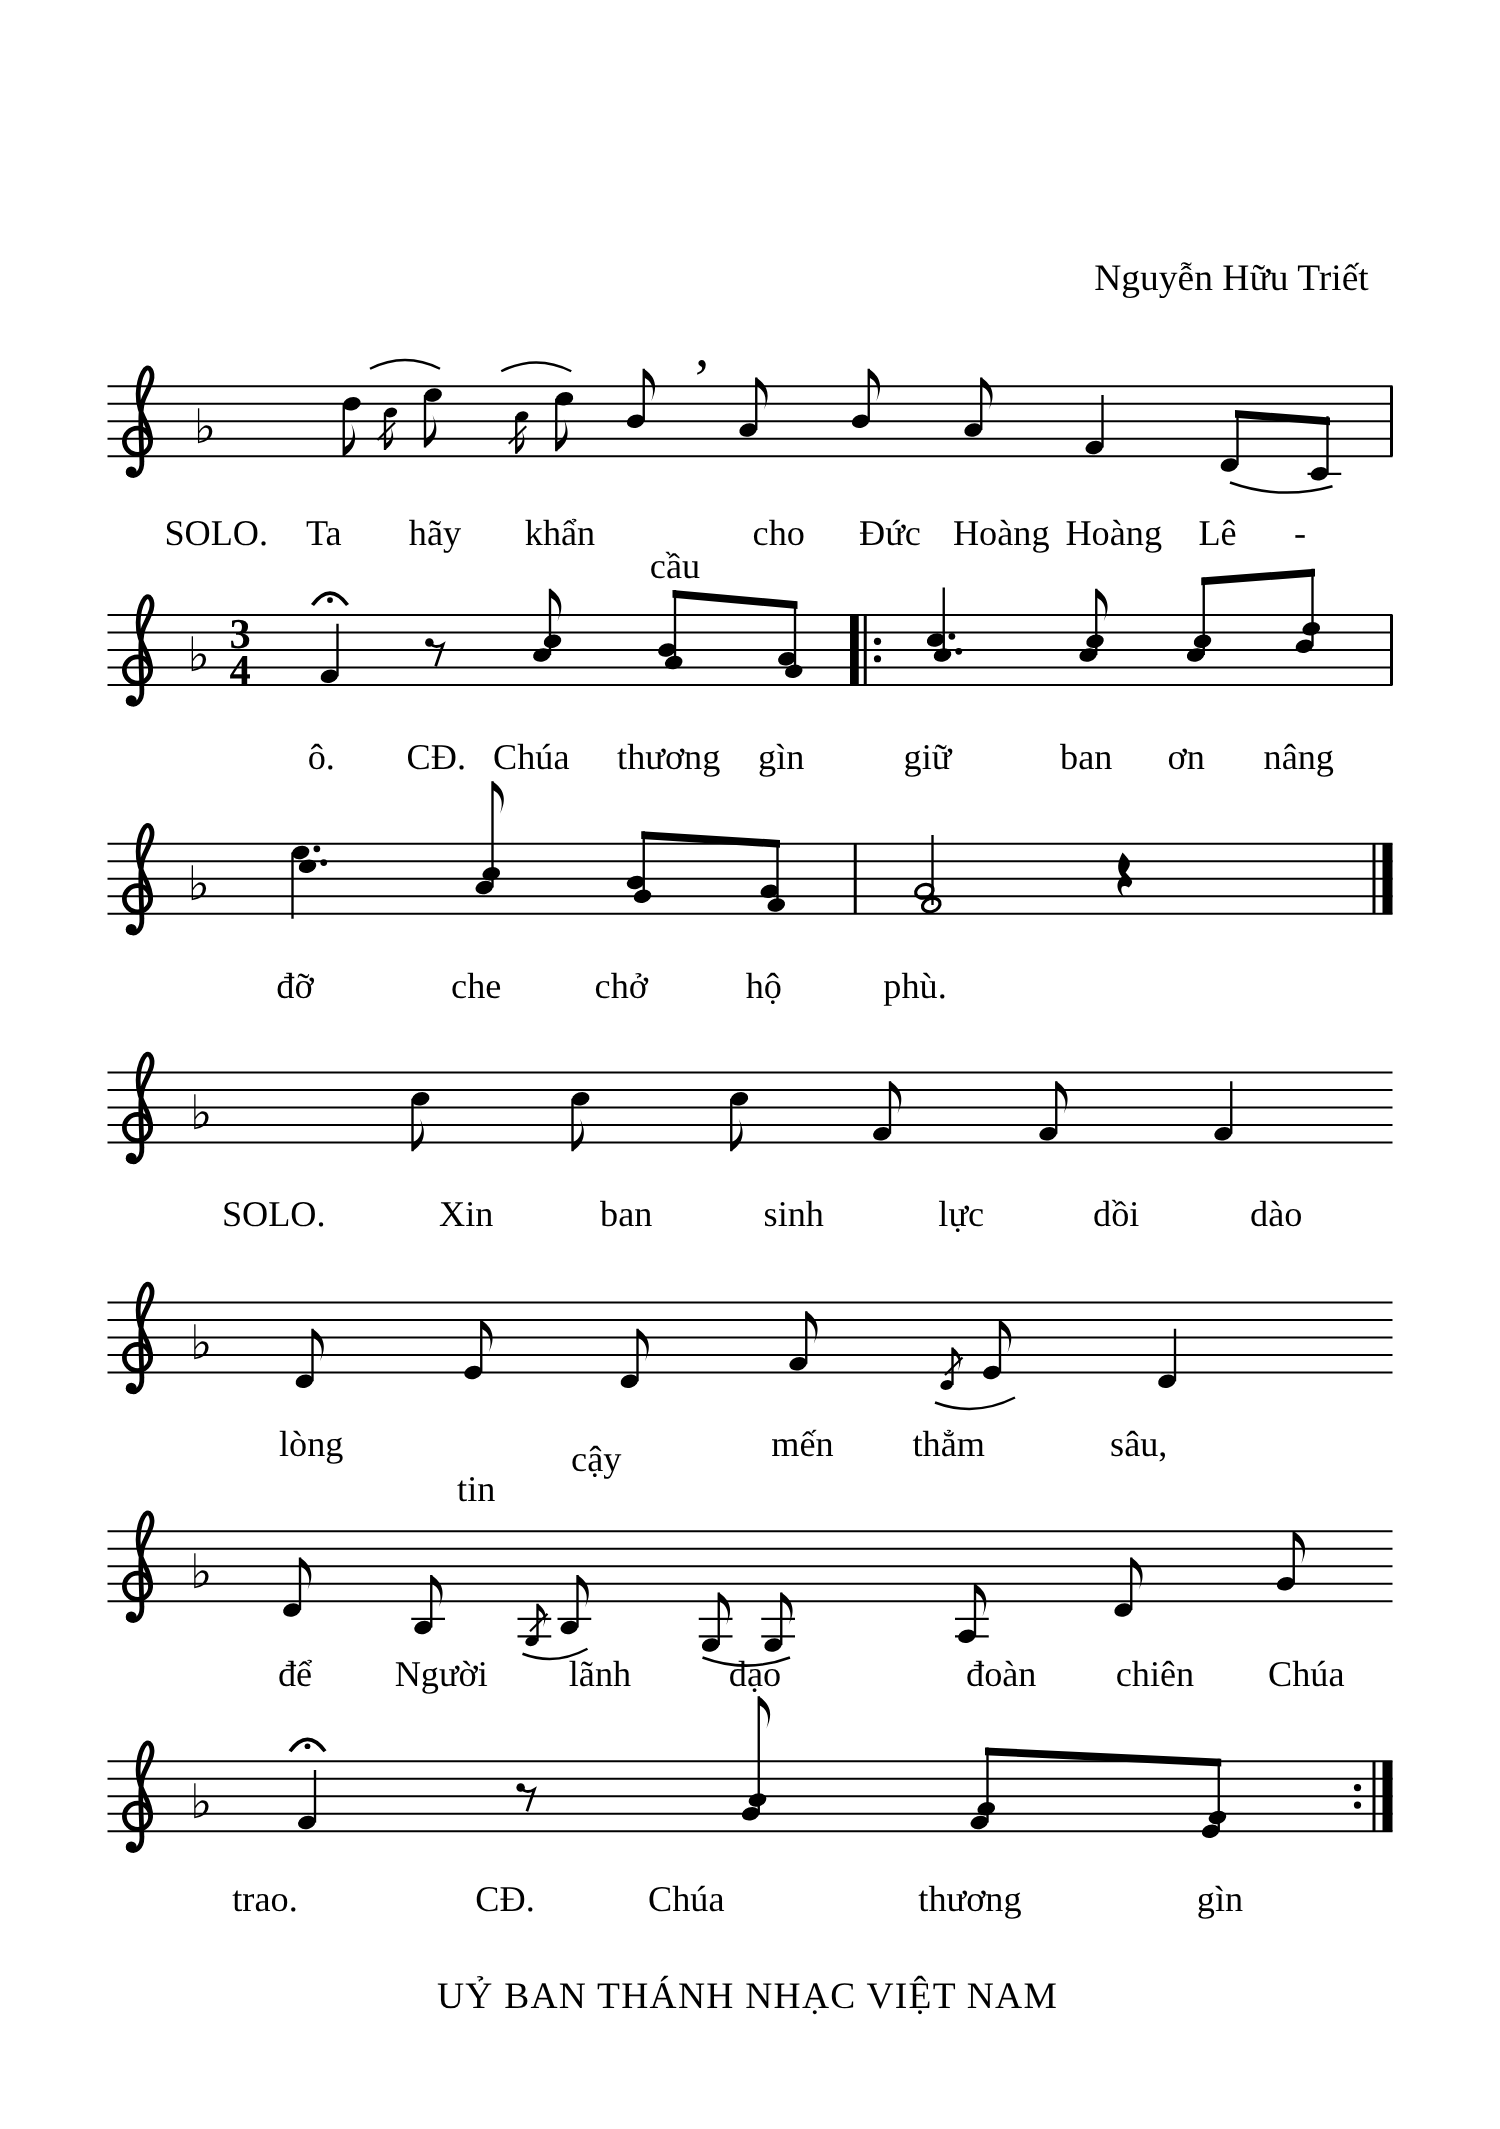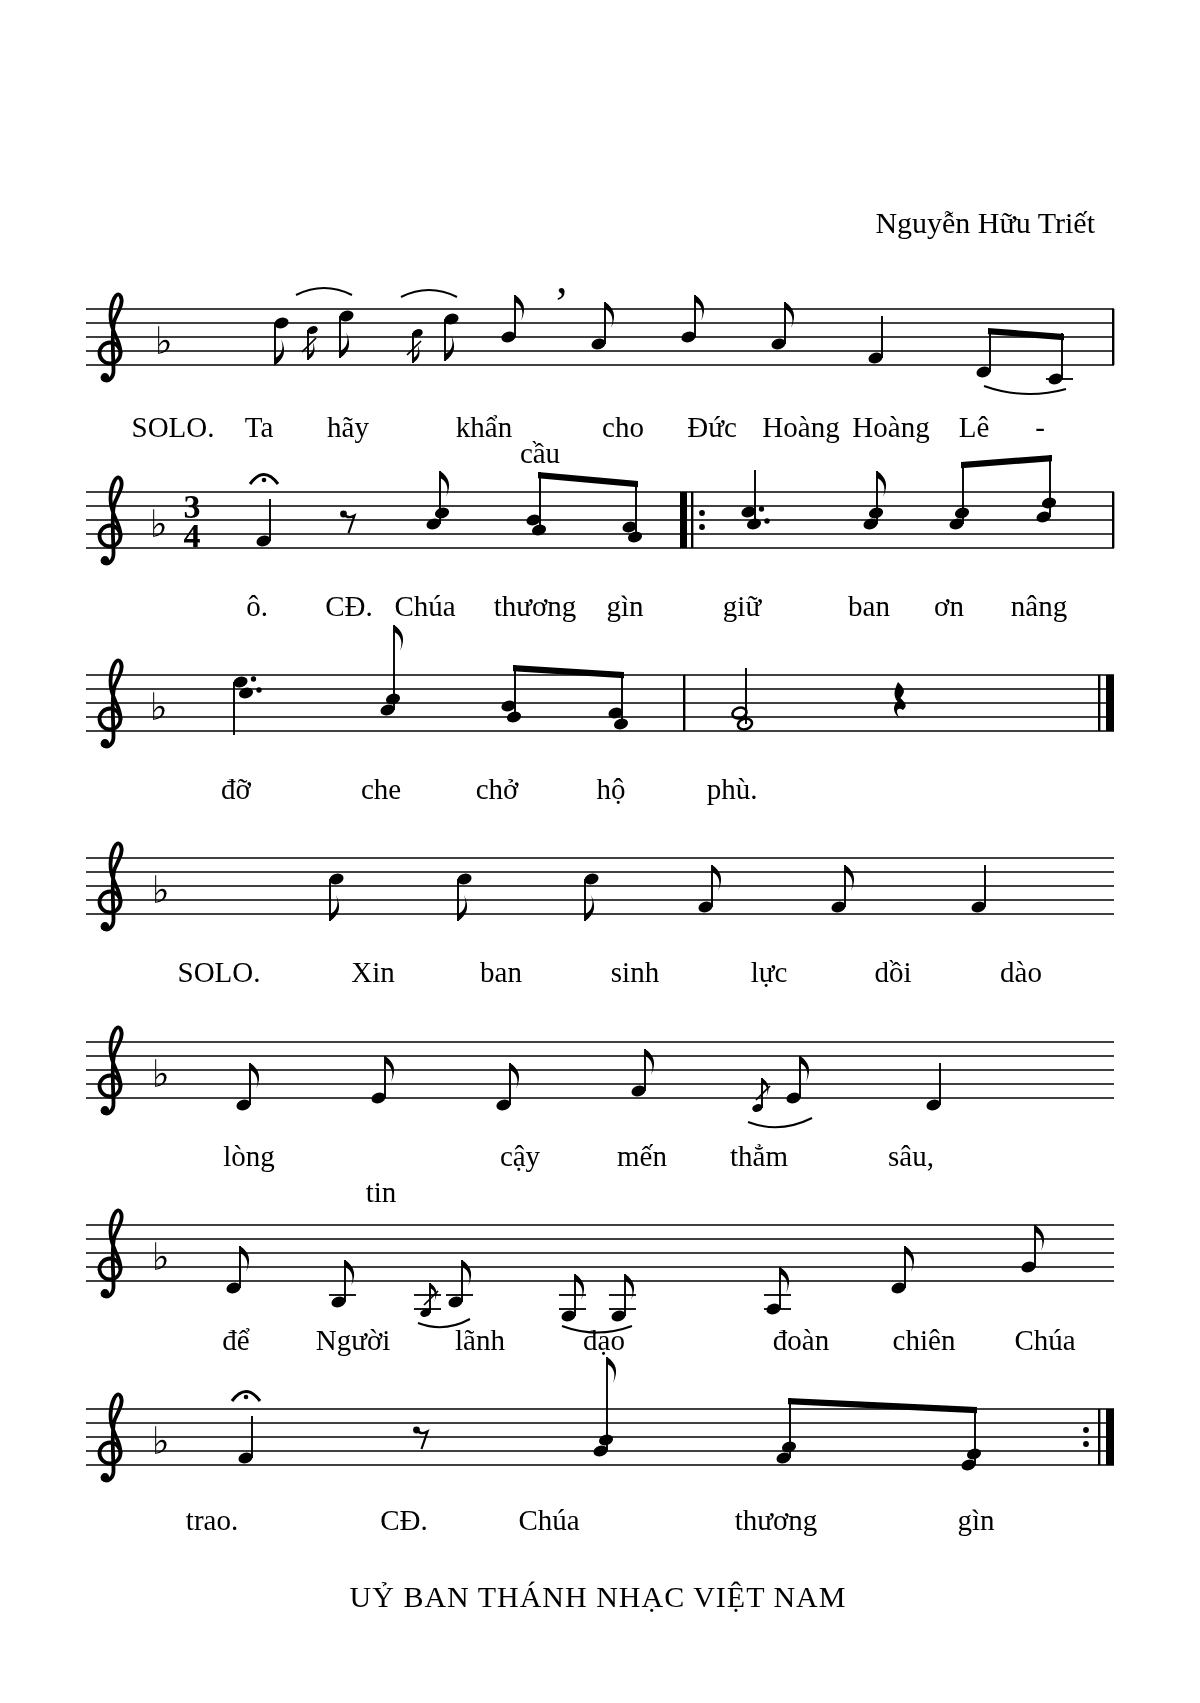--- a/index.html
+++ b/index.html
@@ -448,21 +448,21 @@
           <rect x="1098" y="1409" width="2.4" height="56" fill="#000000"></rect>
           <rect x="1106" y="1409" width="8" height="56" fill="#000000"></rect>
         </g>
       </g>
     </svg>
   <div id="lyrics-layer">
       <div class="lyric-row" style="top: 411px;">
         <span class="lyric-word" style="left: 173px;">SOLO.</span>
         <span class="lyric-word" style="left: 259px;">Ta</span>
         <span class="lyric-word" style="left: 348px;">hãy</span>
-        <span class="lyric-word" style="left: 448px; margin-left: 36px;">khẩn</span>
+        <span class="lyric-word" style="left: 448px;">khẩn</span>
         <span class="lyric-word" style="left: 540px; margin-top: 26px;">cầu</span>
         <span class="lyric-word" style="left: 623px;">cho</span>
         <span class="lyric-word" style="left: 712px;">Đức</span>
         <span class="lyric-word" style="left: 801px;">Hoàng</span>
         <span class="lyric-word" style="left: 891px;">Hoàng</span>
         <span class="lyric-word" style="left: 974px;">Lê</span>
         <span class="lyric-word" style="left: 1040px;">-</span>
       </div>
       <div class="lyric-row" style="top: 590px;">
         <span class="lyric-word" style="left: 257px;">ô.</span>
@@ -487,21 +487,21 @@
         <span class="lyric-word" style="left: 373px;">Xin</span>
         <span class="lyric-word" style="left: 501px;">ban</span>
         <span class="lyric-word" style="left: 635px;">sinh</span>
         <span class="lyric-word" style="left: 769px;">lực</span>
         <span class="lyric-word" style="left: 893px;">dồi</span>
         <span class="lyric-word" style="left: 1021px;">dào</span>
       </div>
       <div class="lyric-row" style="top: 1140px;">
         <span class="lyric-word" style="left: 249px;">lòng</span>
         <span class="lyric-word" style="left: 381px; margin-top: 36px;">tin</span>
-        <span class="lyric-word" style="left: 520px;">cậy</span>
+        <span class="lyric-word" style="left: 477px; margin-top: 12px;">cậy</span>
         <span class="lyric-word" style="left: 642px;">mến</span>
         <span class="lyric-word" style="left: 759px;">thẳm</span>
         <span class="lyric-word" style="left: 911px;">sâu,</span>
       </div>
       <div class="lyric-row" style="top: 1324px;">
         <span class="lyric-word" style="left: 236px;">để</span>
         <span class="lyric-word" style="left: 353px;">Người</span>
         <span class="lyric-word" style="left: 480px;">lãnh</span>
         <span class="lyric-word" style="left: 604px;">đạo</span>
         <span class="lyric-word" style="left: 801px;">đoàn</span>

